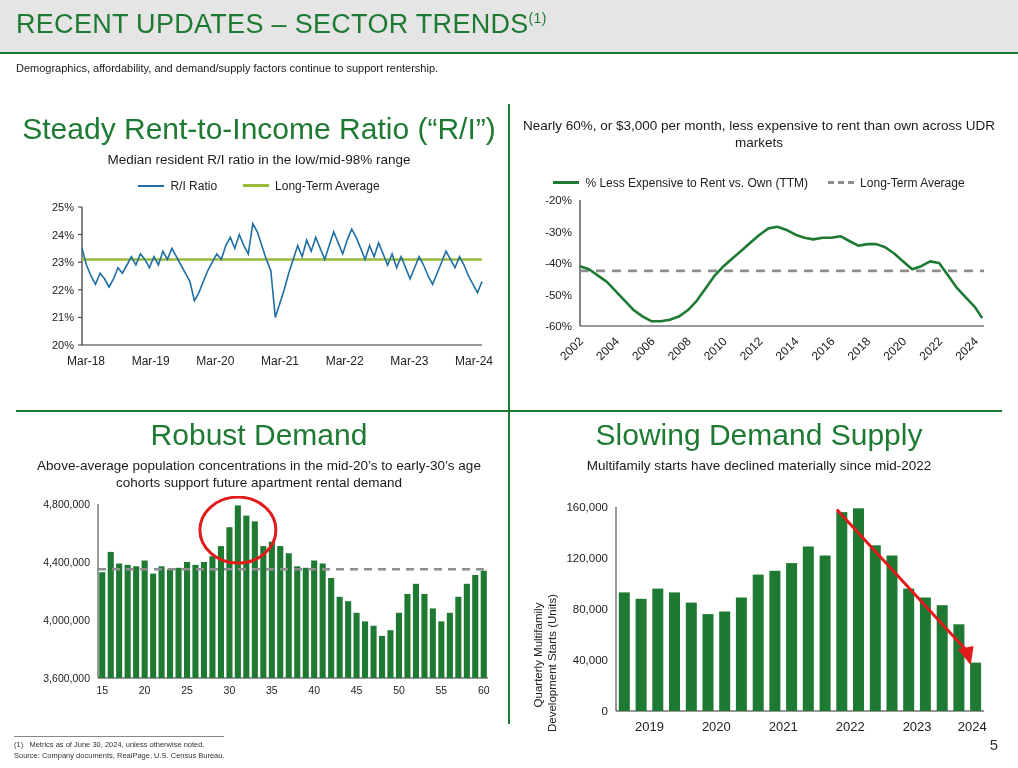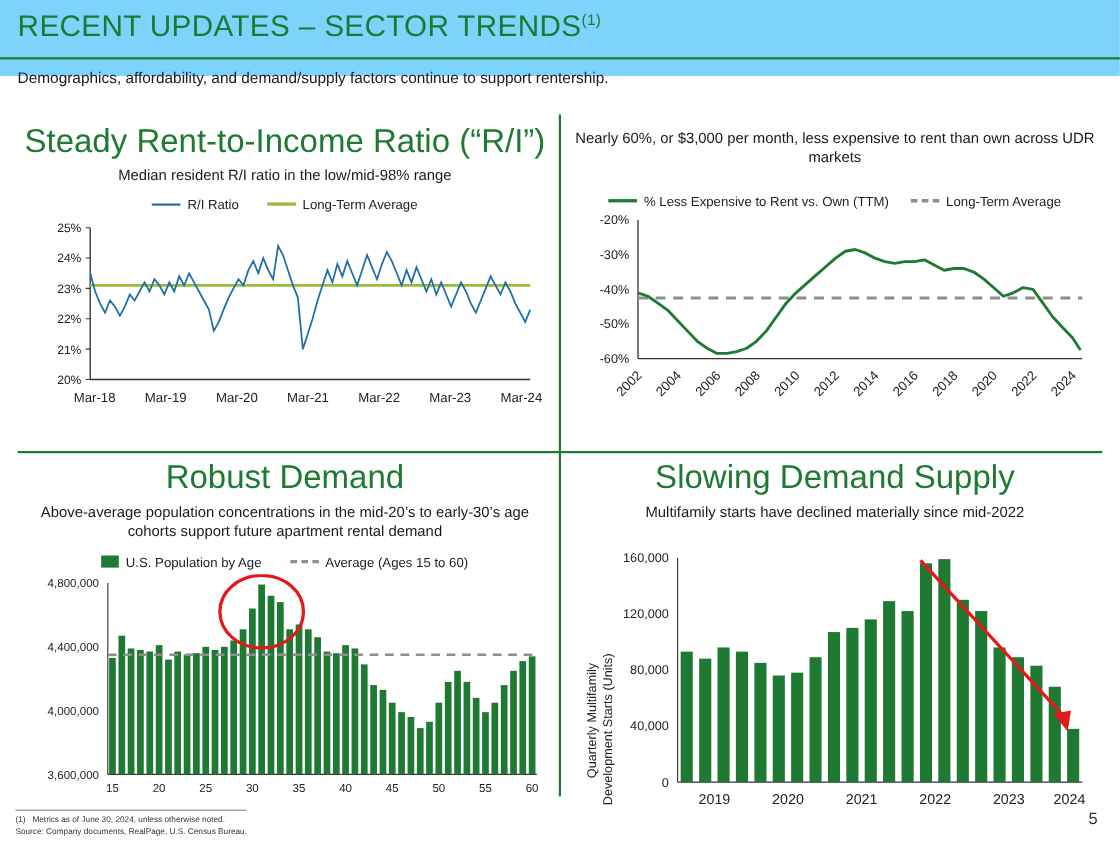--- a/index.html
+++ b/index.html
@@ -8,34 +8,34 @@
     background:#ffffff;
     font-family:"Liberation Sans", sans-serif;
     color:#1a1a1a;
     position:relative;
     overflow:hidden;
   }
   .slide{position:relative;width:1018px;height:768px;}
 
   
   .header{
-    position:absolute;left:0;top:0;width:1018px;height:69px;
-    background:#7dd3fc;
+    position:absolute;left:0;top:0;width:1018px;height:52px;
+    background:#e5e5e5;
   }
   .header-title{
     position:absolute;left:16px;top:9px;
     font-size:27px;color:#1e7a33;letter-spacing:.3px;
     white-space:nowrap;
   }
   .header-title sup{font-size:14px;vertical-align:super;}
   .header-rule{
     position:absolute;left:0;top:52px;width:1018px;height:2px;background:#1e7a33;
   }
   .subtitle{
-    position:absolute;left:16px;top:62px;font-size:14px;color:#1a1a1a;
+    position:absolute;left:16px;top:62px;font-size:11px;color:#1a1a1a;
   }
 
   
   .vline{position:absolute;left:508px;top:104px;width:2px;height:620px;background:#1e7a33;}
   .hline{position:absolute;left:16px;top:410px;width:986px;height:2px;background:#1e7a33;}
 
   
   .q{position:absolute;}
   .q-title{
     text-align:center;font-size:30px;color:#1e7a33;white-space:nowrap;
@@ -165,30 +165,20 @@
           <text x="383.20000000000005" y="150" font-size="12" fill="#222" text-anchor="end" font-family="&quot;Liberation Sans&quot;, sans-serif" transform="rotate(-45 383.20000000000005 150)">2020</text>
           <text x="419.1111111111111" y="150" font-size="12" fill="#222" text-anchor="end" font-family="&quot;Liberation Sans&quot;, sans-serif" transform="rotate(-45 419.1111111111111 150)">2022</text>
           <text x="455.0222222222222" y="150" font-size="12" fill="#222" text-anchor="end" font-family="&quot;Liberation Sans&quot;, sans-serif" transform="rotate(-45 455.0222222222222 150)">2024</text>
         </svg></div>
   </div>
 
   <div class="q" id="q3">
     <div class="q-title">Robust Demand</div>
     <div class="q-sub">Above-average population concentrations  in the mid-20’s to early-30’s age cohorts support future apartment rental demand</div>
 
-    <div class="legend" style="margin-top:12px;">
-      <div class="legend-item">
-        <span class="lg-swatch"></span>
-        <span>U.S. Population by Age</span>
-      </div>
-      <div class="legend-item">
-        <span class="lg-dash"></span>
-        <span>Average (Ages 15 to 60)</span>
-      </div>
-    </div>
 
     <div class="chart" id="chart3" style="width:478px;height:208px;margin-top:4px;"><svg width="478" height="208">
           <text x="70" y="186" font-size="10.5" fill="#222" text-anchor="end" font-family="&quot;Liberation Sans&quot;, sans-serif">3,600,000</text>
           <text x="70" y="128" font-size="10.5" fill="#222" text-anchor="end" font-family="&quot;Liberation Sans&quot;, sans-serif">4,000,000</text>
           <text x="70" y="70" font-size="10.5" fill="#222" text-anchor="end" font-family="&quot;Liberation Sans&quot;, sans-serif">4,400,000</text>
           <text x="70" y="12" font-size="10.5" fill="#222" text-anchor="end" font-family="&quot;Liberation Sans&quot;, sans-serif">4,800,000</text>
           <line x1="78" y1="8" x2="78" y2="182" stroke="#333" stroke-width="1"></line>
           <line x1="78" y1="182" x2="468" y2="182" stroke="#333" stroke-width="1"></line>
           <rect x="79.2" y="76.2" width="6.1" height="105.8" fill="#1e7a33"></rect>
           <rect x="87.7" y="55.9" width="6.1" height="126.1" fill="#1e7a33"></rect>

